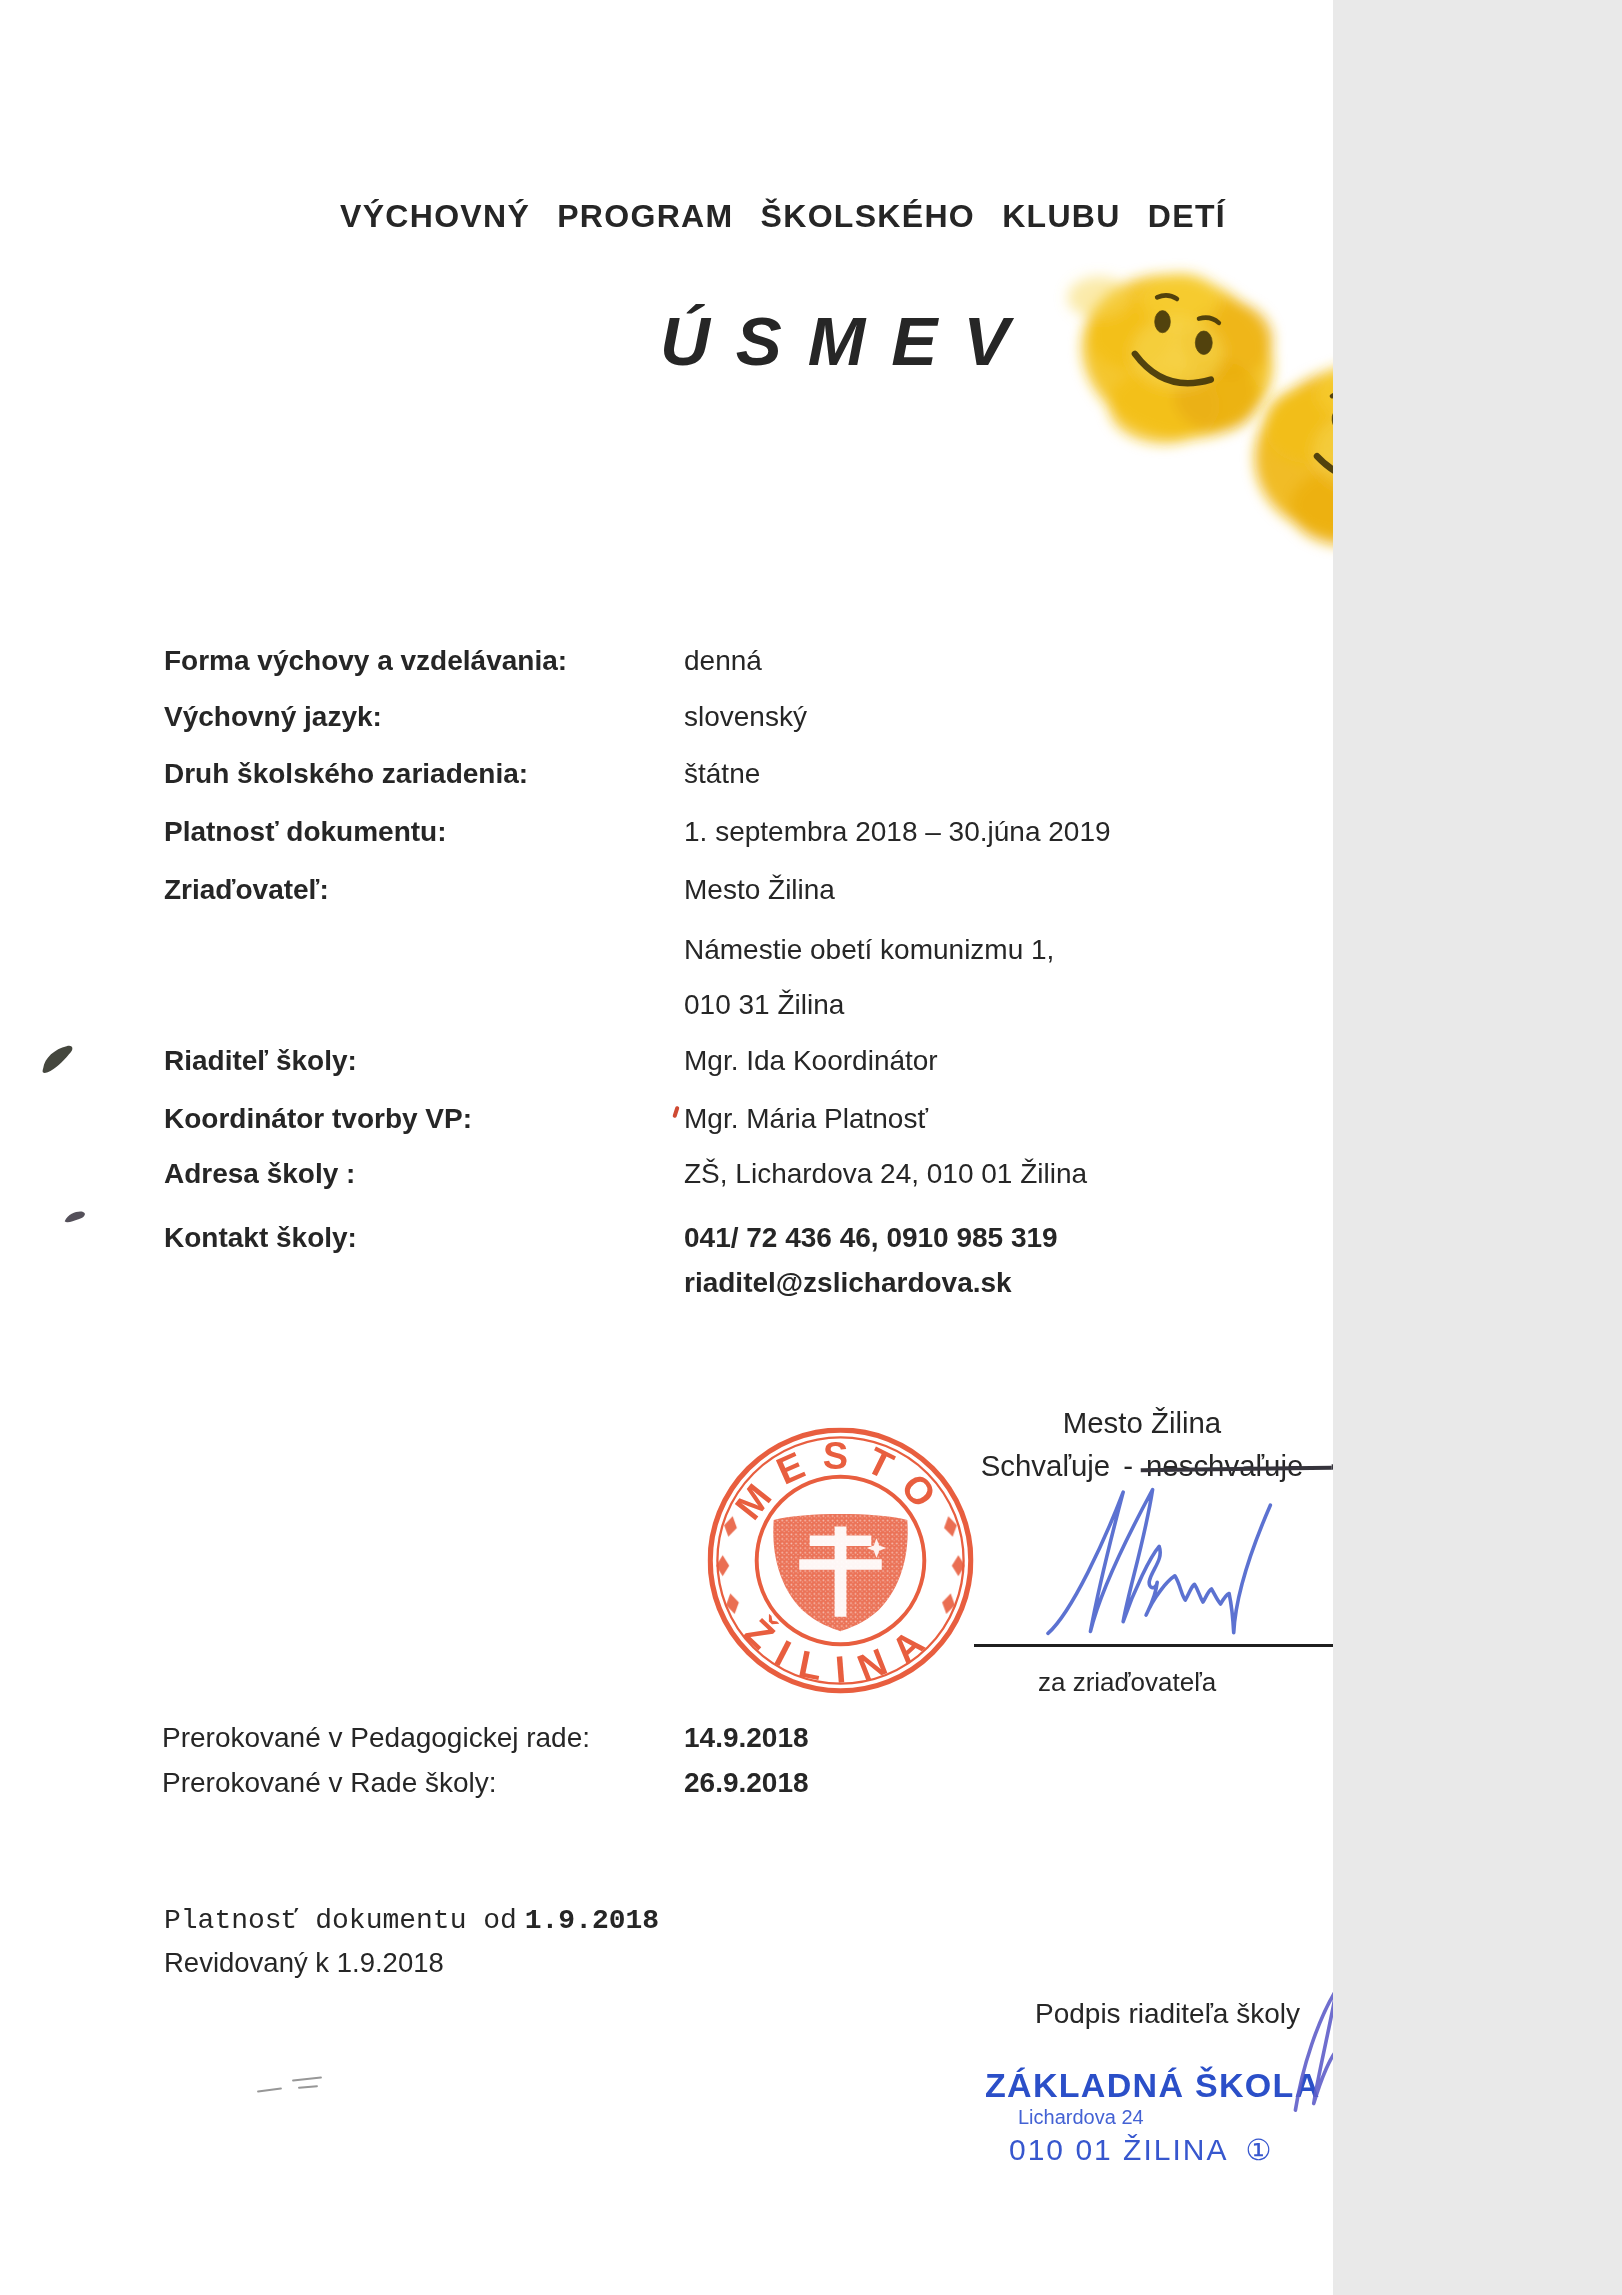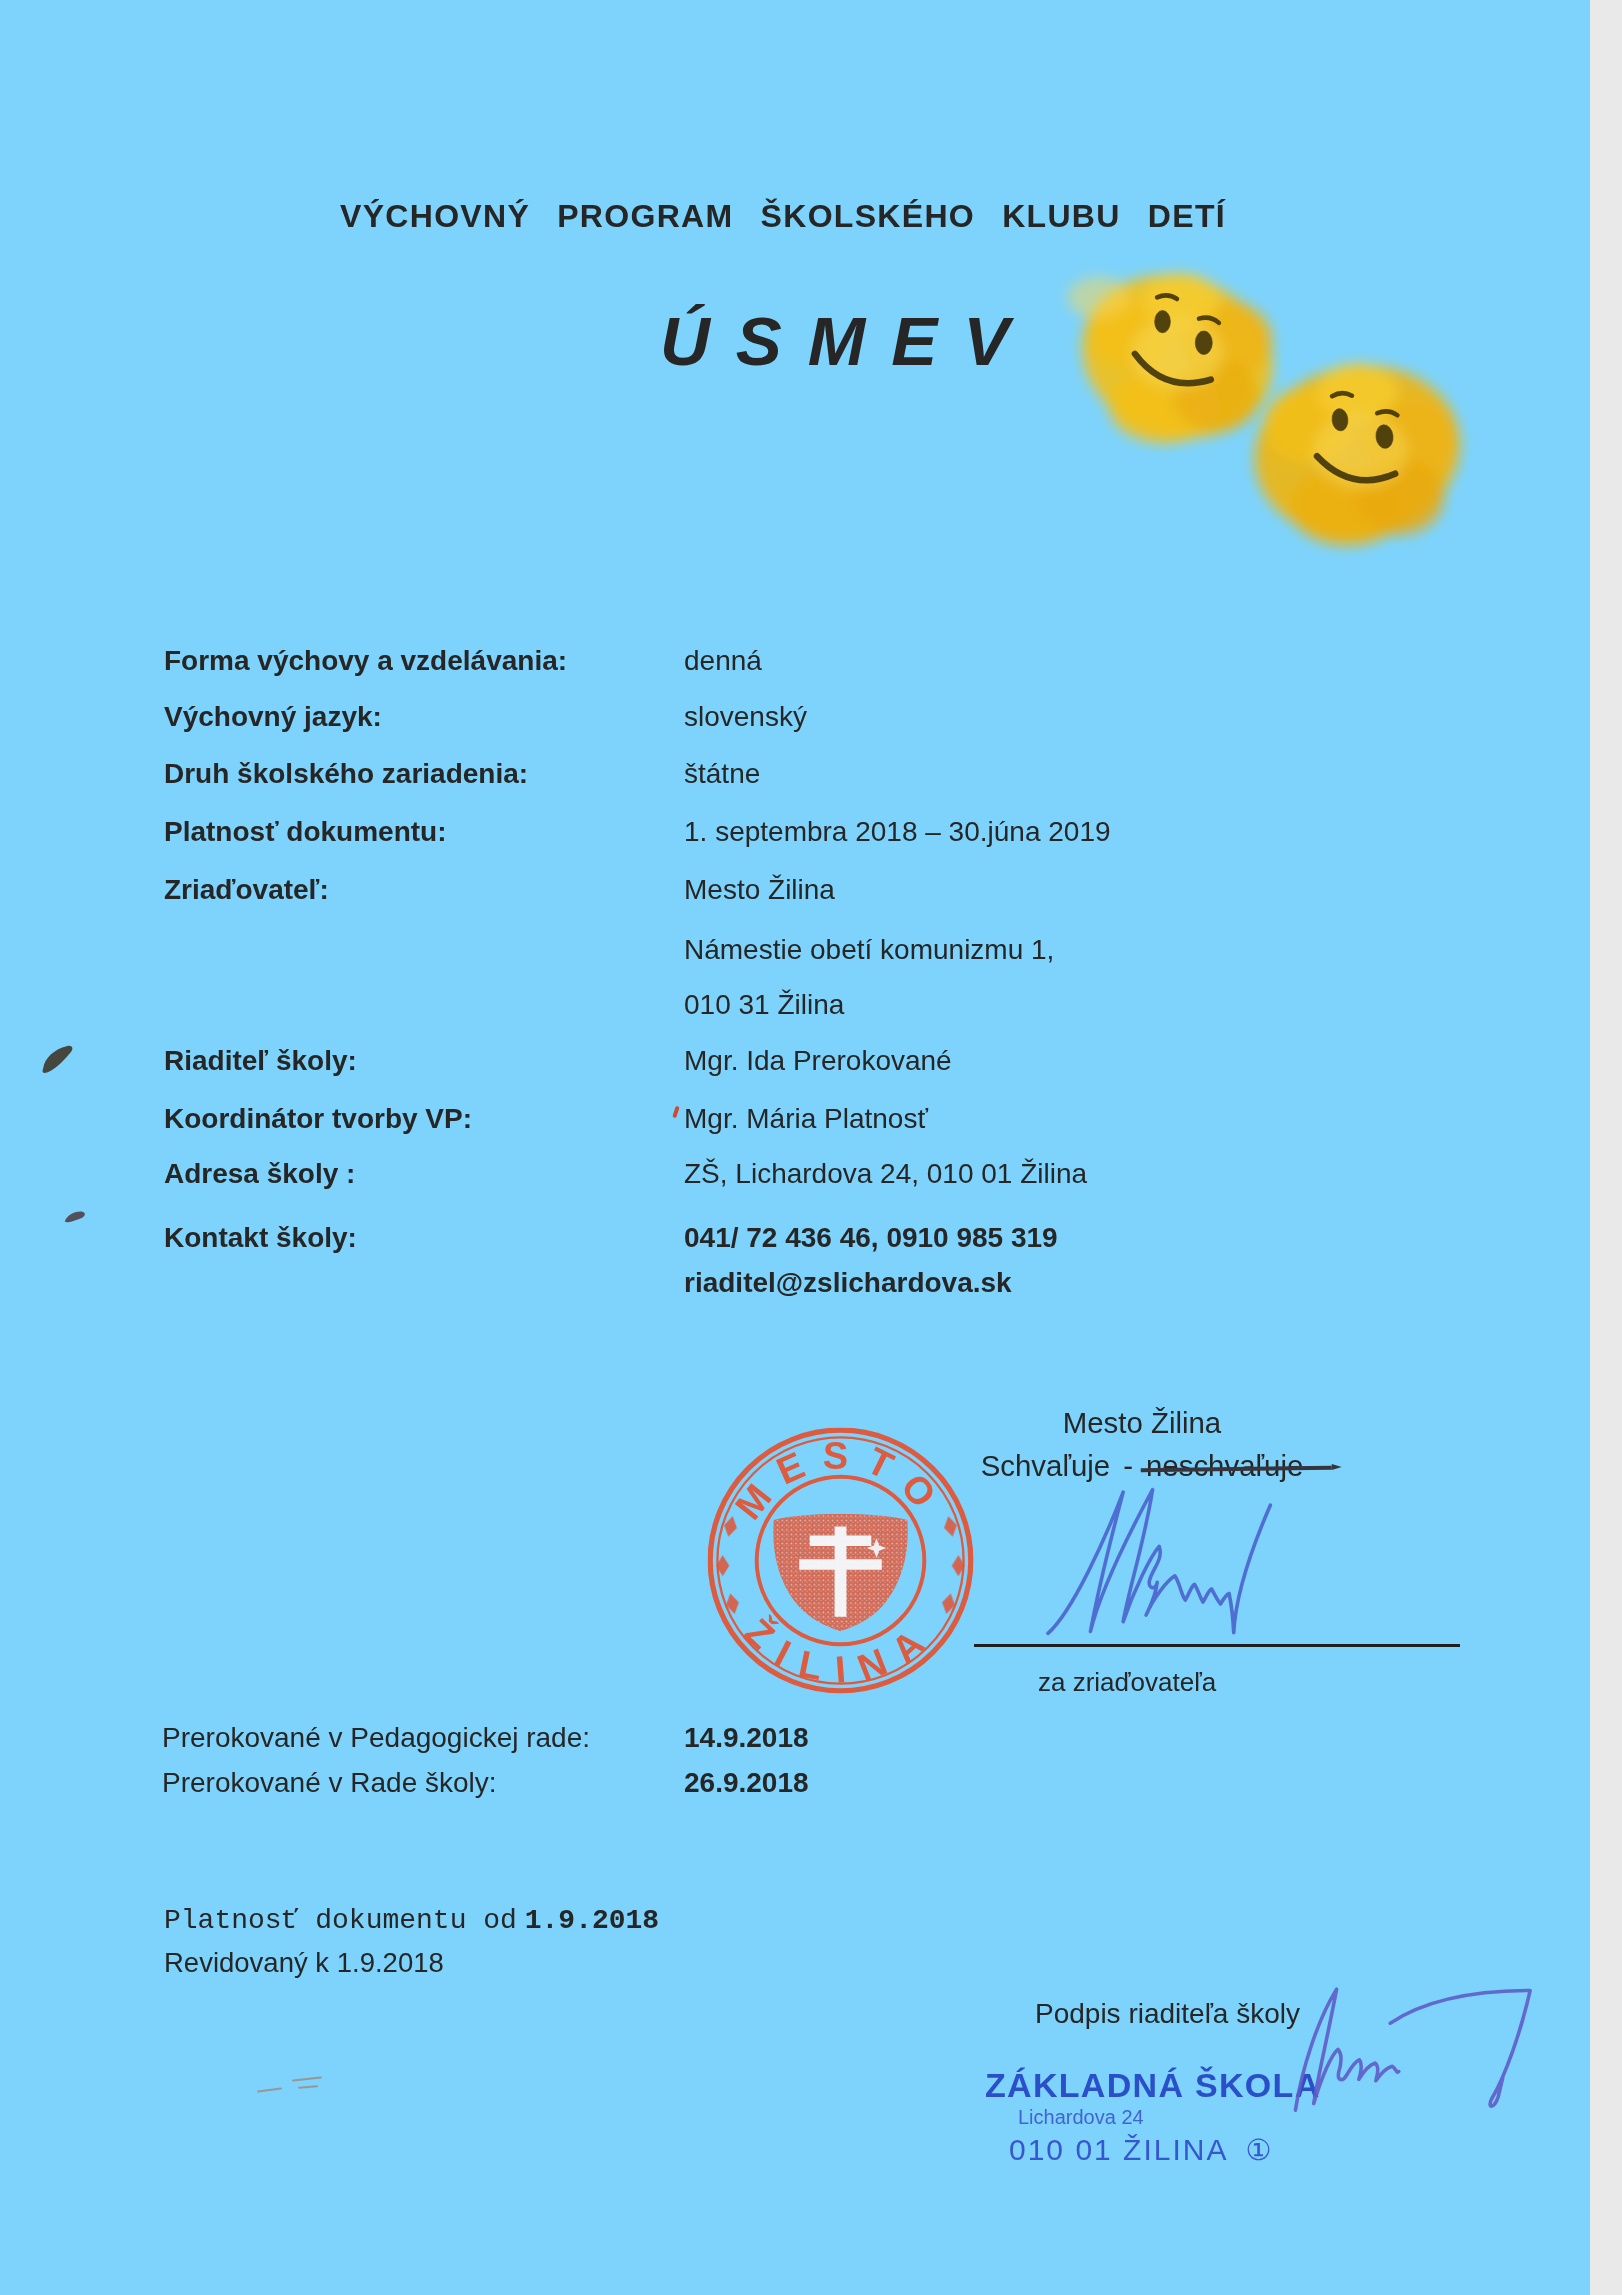--- a/index.html
+++ b/index.html
@@ -1,17 +1,17 @@
 <!DOCTYPE html>
 <html style="font-size:10.5px"><head>
 <meta charset="utf-8">
 <style>
   html,body{margin:0;padding:0;background:#e9e9e9;}
   .page{
-    position:relative; width:1590px; height:2295px; background:#7dd3fc;
+    position:relative; width:1333px; height:2295px; background:#ffffff;
     font-family:"Liberation Sans", sans-serif; color:#262626; overflow:hidden;
   }
   .abs{position:absolute; white-space:nowrap;}
   .doc-title{font-size:32px; font-weight:bold; letter-spacing:1.3px; word-spacing:17px; transform:translateX(-50%);}
   .program-name{font-size:69px; font-weight:bold; letter-spacing:26px;font-style:italic;}
   .motto{font-size:31px; font-weight:bold; font-style:italic; letter-spacing:0.7px; transform:translateX(-50%);}
   .row{position:absolute; left:0; top:0; width:100%; font-size:28px;}
   .row .lbl{position:absolute; left:164px; font-weight:bold; white-space:nowrap;}
   .row .val{position:absolute; left:684px; white-space:nowrap;}
   .row .val.bold{font-weight:bold;}
@@ -120,21 +120,21 @@
   <div class="row" style="top:934px">
       <span class="lbl"></span>
       <span class="val">Námestie obetí komunizmu 1,</span>
     </div>
   <div class="row" style="top:989px">
       <span class="lbl"></span>
       <span class="val">010 31 Žilina</span>
     </div>
   <div class="row" style="top:1045px">
       <span class="lbl">Riaditeľ školy:</span>
-      <span class="val">Mgr. Ida Prerokované</span>
+      <span class="val">Mgr. Ida Koordinátor</span>
     </div>
   <div class="row" style="top:1103px">
       <span class="lbl">Koordinátor tvorby VP:</span>
       <span class="val">Mgr. Mária Platnosť</span>
     </div>
   <div class="row" style="top:1158px">
       <span class="lbl">Adresa školy :</span>
       <span class="val">ZŠ, Lichardova 24, 010 01 Žilina</span>
     </div>
   <div class="row" style="top:1222px">

